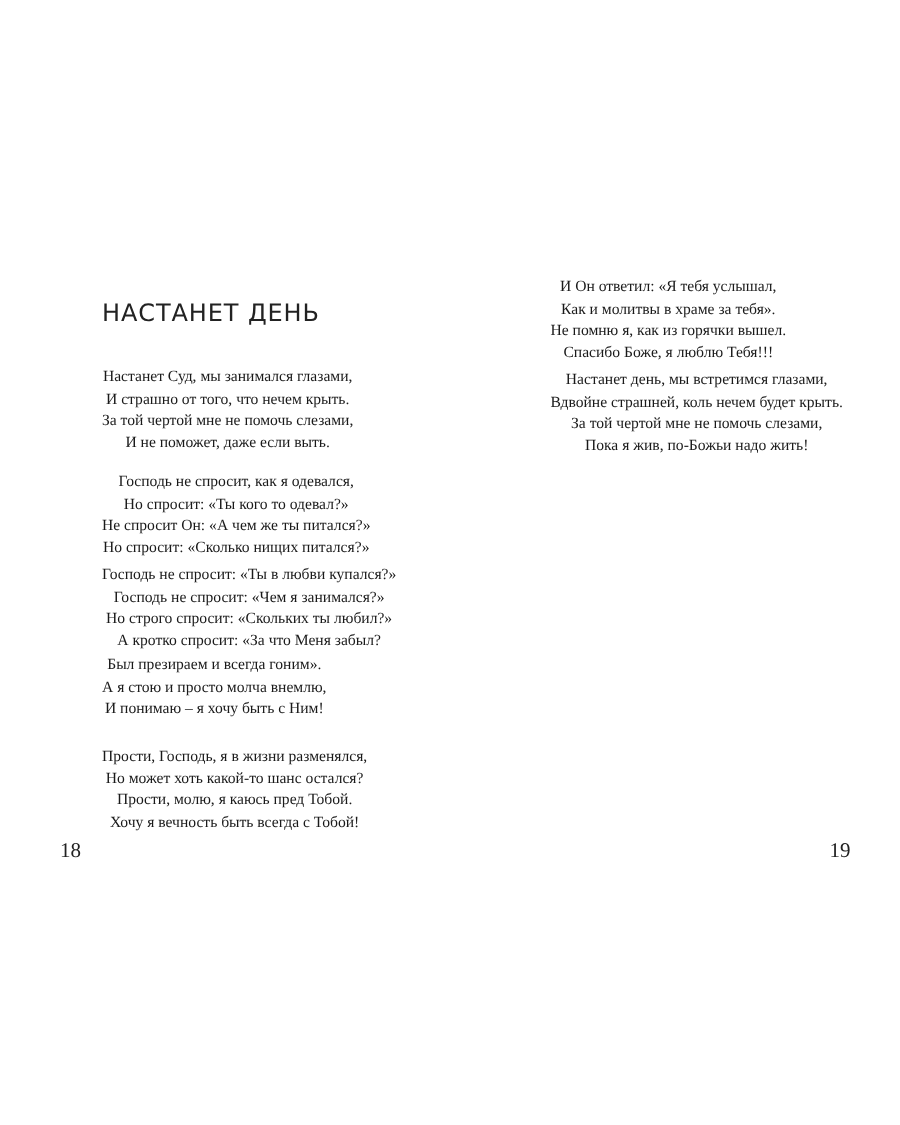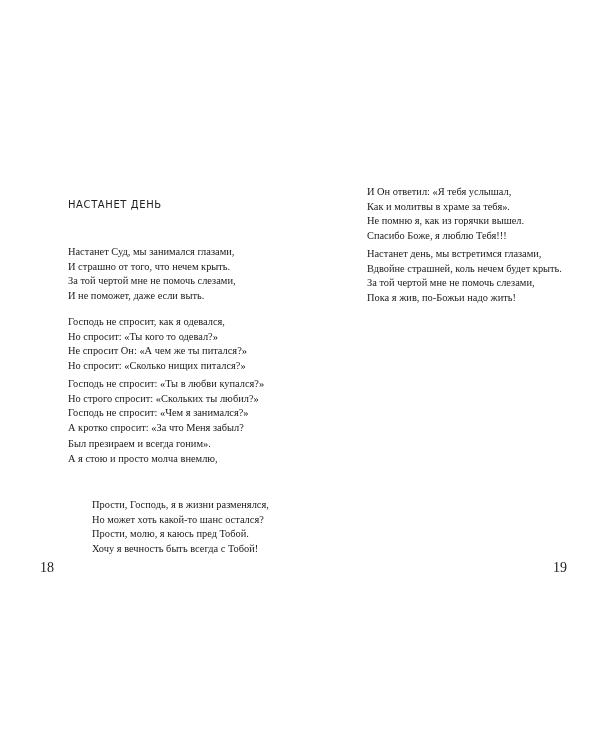--- a/index.html
+++ b/index.html
@@ -1,22 +1,22 @@
 <!DOCTYPE html>
 <html><head>
 <meta charset="utf-8">
 <style>
   html, body { margin:0; padding:0; background:#ffffff; }
   body { width:600px; height:750px; position:relative; overflow:hidden; font-family:"Liberation Serif", serif; color:#1a1a1a; }
   .page { position:absolute; top:0; height:750px; }
   .page-left { left:0; width:300px; }
   .page-right { left:300px; width:300px; }
-  .title { position:absolute; left:68px; top:199px; font-family:"DejaVu Sans", sans-serif; font-size:10px; letter-spacing:0.6px; color:#222;text-align:center; }
+  .title { position:absolute; left:68px; top:199px; font-family:"DejaVu Sans", sans-serif; font-size:16px; letter-spacing:0.6px; color:#222;text-align:center; }
   .stanza { position:absolute; font-size:10.4px; line-height:14.6px; white-space:nowrap; }
-  .line { display:block; }
+  .line { display:block;text-align:center; }
   .pagenum { position:absolute; top:560px; font-size:14px; color:#222; }
 </style>
 </head>
 <body>
 
 <div class="page page-left">
   <div class="title">НАСТАНЕТ ДЕНЬ</div>
 
   <div class="stanza" style="left:68px; top:245px;">
     <span class="line">Настанет Суд, мы занимался глазами,</span>
@@ -27,31 +27,32 @@
 
   <div class="stanza" style="left:68px; top:315px;">
     <span class="line">Господь не спросит, как я одевался,</span>
     <span class="line">Но спросит: «Ты кого то одевал?»</span>
     <span class="line">Не спросит Он: «А чем же ты питался?»</span>
     <span class="line">Но спросит: «Сколько нищих питался?»</span>
   </div>
 
   <div class="stanza" style="left:68px; top:377px;">
     <span class="line">Господь не спросит: «Ты в любви купался?»</span>
+    <span class="line">Господь не спросит: «Чем я занимался?»</span>
     <span class="line">Но строго спросит: «Скольких ты любил?»</span>
-    <span class="line">Господь не спросит: «Чем я занимался?»</span>
     <span class="line">А кротко спросит: «За что Меня забыл?</span>
   </div>
 
   <div class="stanza" style="left:68px; top:437px;">
     <span class="line">Был презираем и всегда гоним».</span>
     <span class="line">А я стою и просто молча внемлю,</span>
+    <span class="line">И понимаю – я хочу быть с Ним!</span>
   </div>
 
-  <div class="stanza" style="left:68px; top:498px;margin-left:24px;">
+  <div class="stanza" style="left:68px; top:498px;">
     <span class="line">Прости, Господь, я в жизни разменялся,</span>
     <span class="line">Но может хоть какой-то шанс остался?</span>
     <span class="line">Прости, молю, я каюсь пред Тобой.</span>
     <span class="line">Хочу я вечность быть всегда с Тобой!</span>
   </div>
 
   <div class="pagenum" style="left:40px;">18</div>
 </div>
 
 <div class="page page-right">

